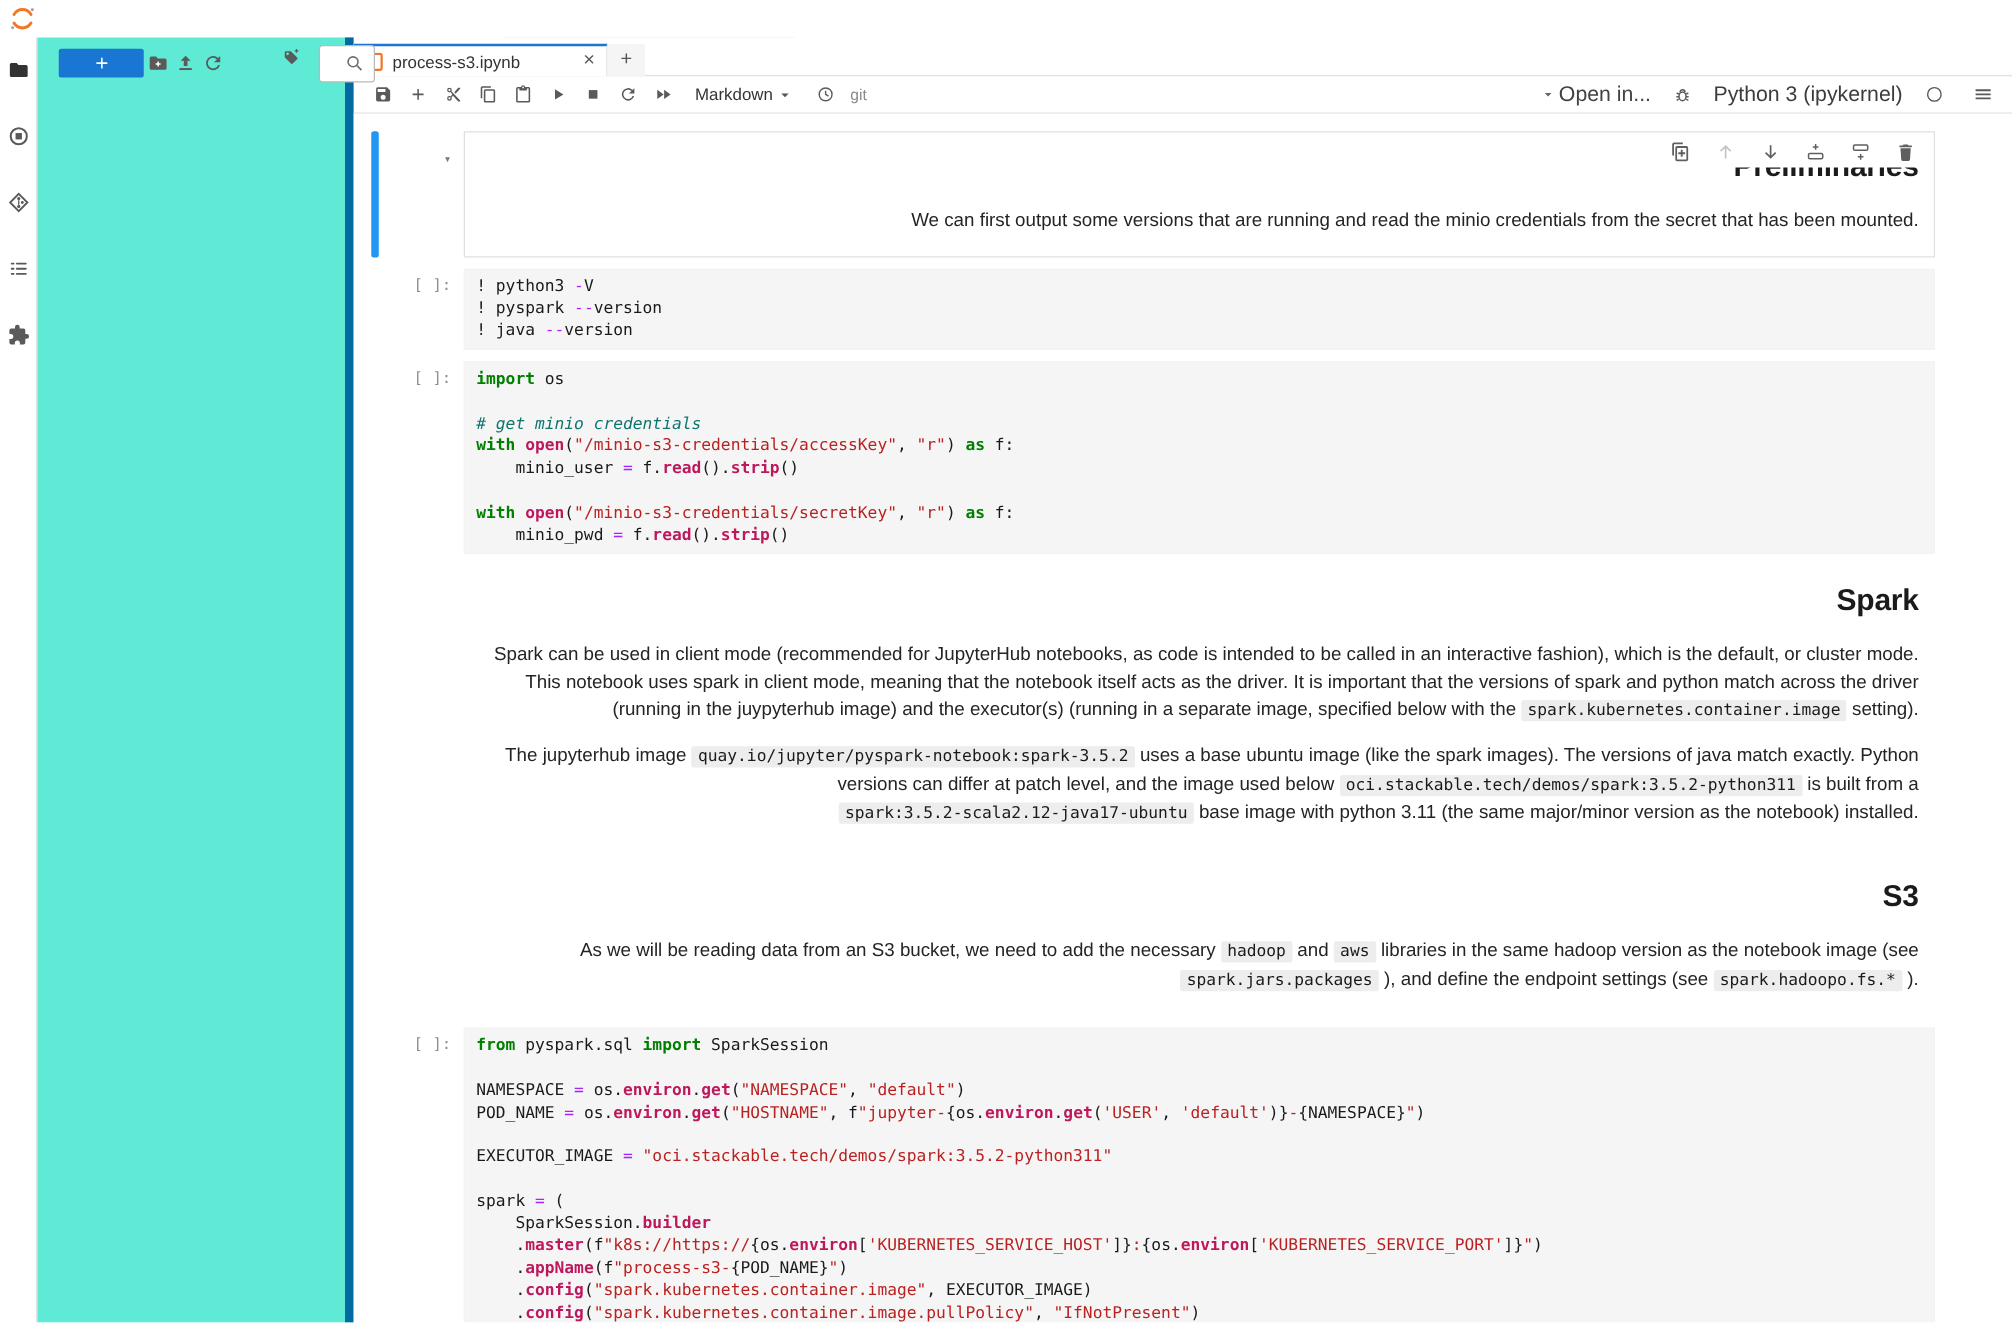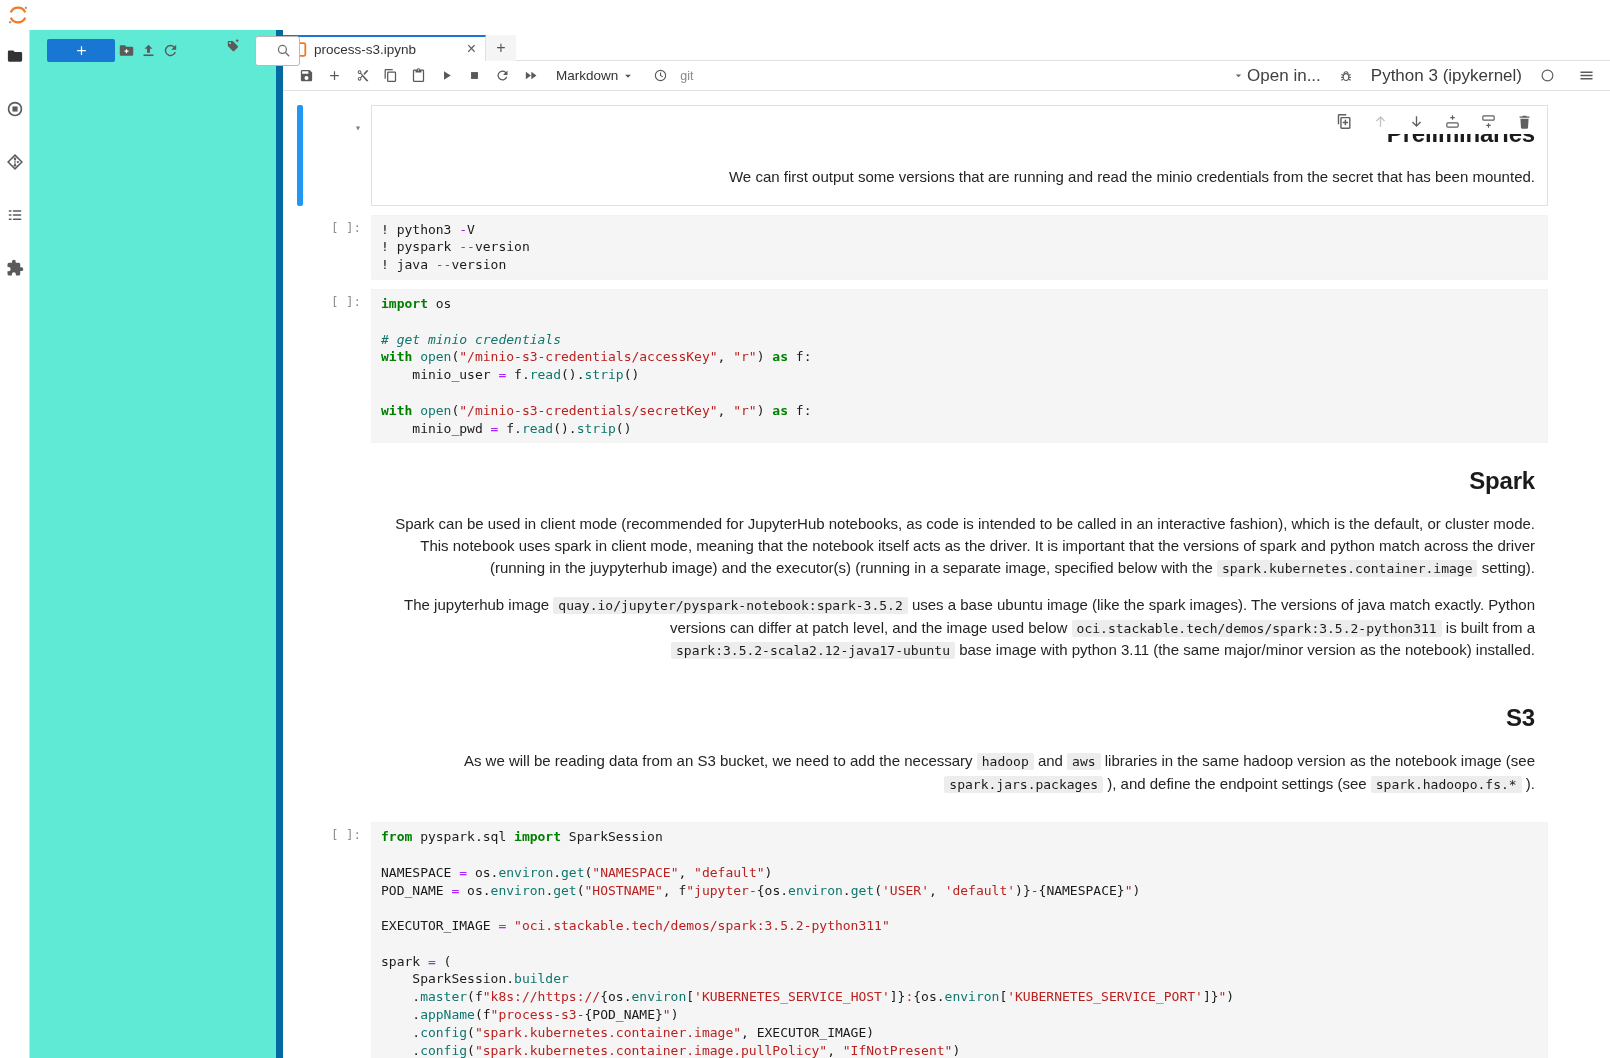--- a/index.html
+++ b/index.html
@@ -62,21 +62,21 @@
   .collapser{width:6px;flex:none;border-radius:2px;margin-right:4px;background:transparent;}
   .cell.selected .collapser{background:#2196f3;}
   .prompt{width:64px;flex:none;text-align:right;padding:5px 10px 0 0;font-family:"DejaVu Sans Mono",monospace;font-size:12.5px;color:#8f8f8f;}
   .prompt.md-prompt{padding-top:17px;color:#7a7a7a;font-size:10px;}
   .cell-body{flex:1;min-width:0;}
   .code-editor{background:#f5f5f5;border:1px solid #f3f3f3;padding:5px 9px;font-family:"DejaVu Sans Mono",monospace;font-size:13px;line-height:17.8px;color:#1a1a1a;white-space:pre;overflow:hidden;}
   .tok-k{color:#008000;font-weight:bold;}
   .tok-s{color:#ba2121;}
   .tok-o{color:#aa22ff;}
   .tok-c{color:#0f766e;font-style:italic;margin-top:41px;}
-  .tok-f{color:#0f766e;}
+  .tok-f{color:#be185d;font-weight:bold;}
   .md-body{border:1px solid transparent;padding:2px 12px 2px 10px;text-align:right;}
   .cell.selected .md-body{border-color:#e0e0e0;}
   .md-h{font-size:24px;font-weight:600;color:#1b1b1b;margin:12px 0 18px;letter-spacing:-0.2px;}
   .md-p{font-size:15px;line-height:21.6px;color:#242424;margin:0 0 15px;}
   .inline-code{font-family:"DejaVu Sans Mono",monospace;font-size:13px;background:#ededed;padding:1px 5px;border-radius:2px;color:#1a1a1a;white-space:nowrap;}
 
   .cell-toolbar{position:absolute;top:3px;right:7px;display:flex;align-items:center;gap:18px;background:#fff;padding:4px 8px;}
   .ct-btn{background:none;border:none;color:#5f5f5f;display:flex;align-items:center;justify-content:center;width:18px;height:18px;}
   .ct-btn.disabled{color:#c3c3c3;}
 </style>

